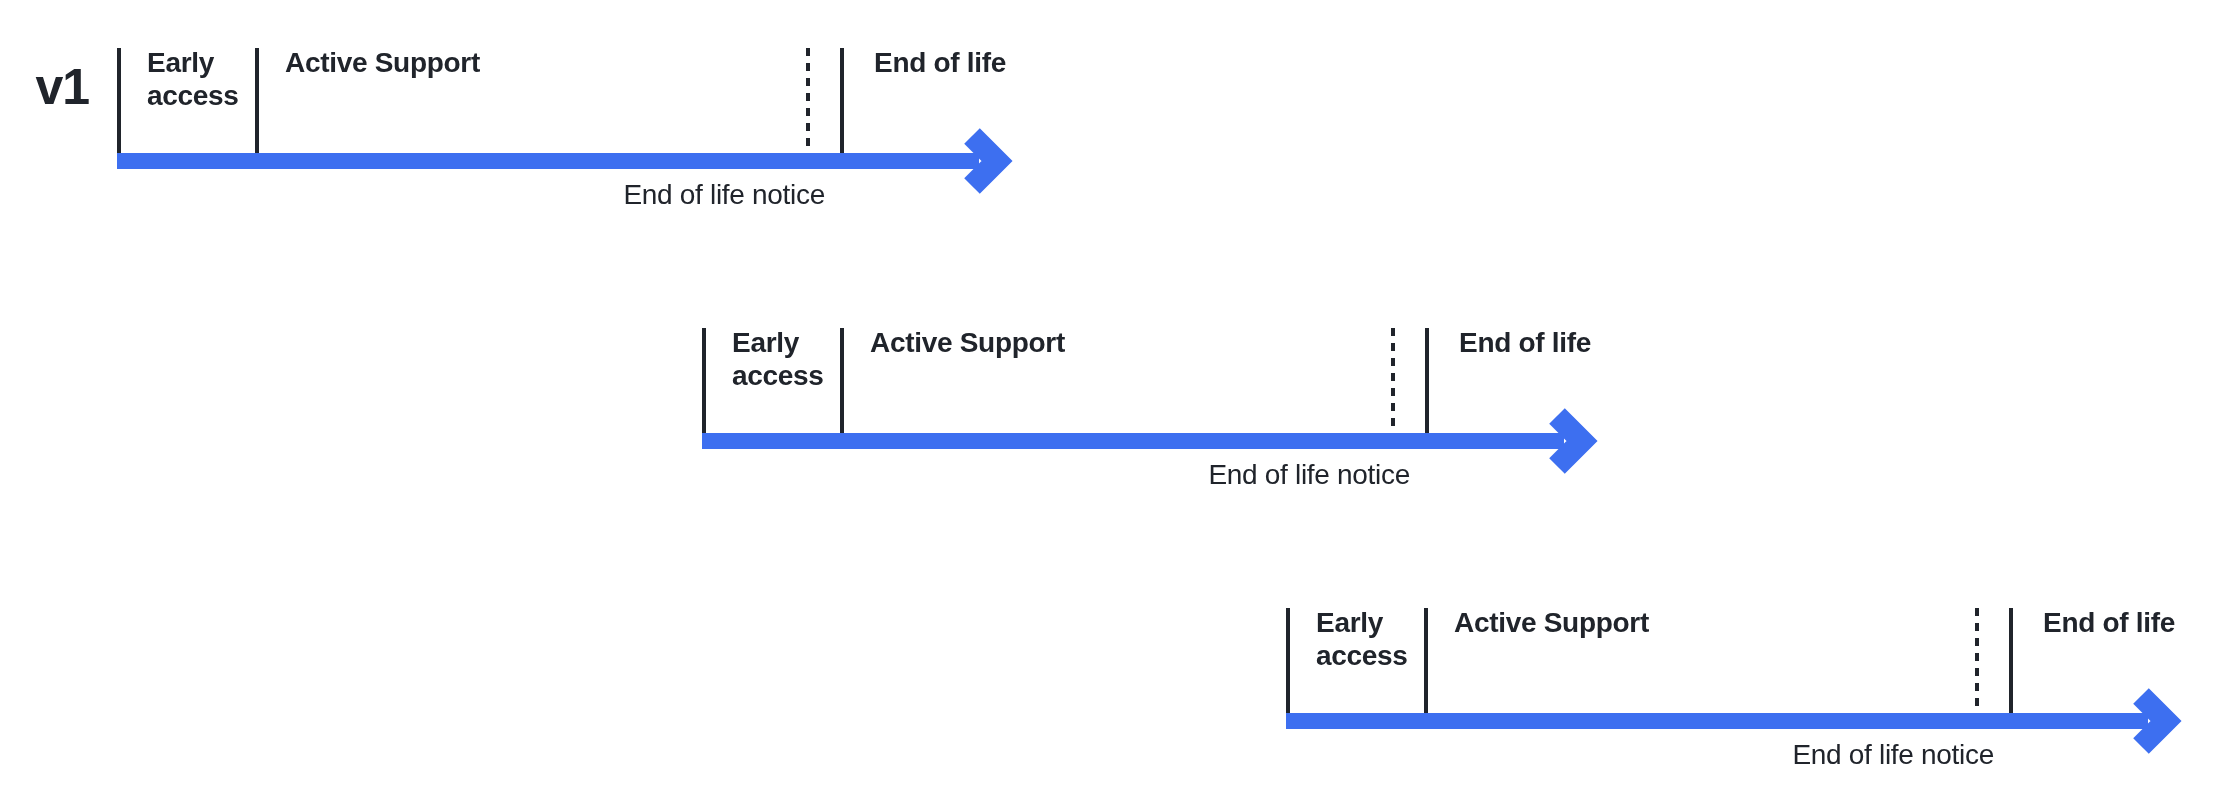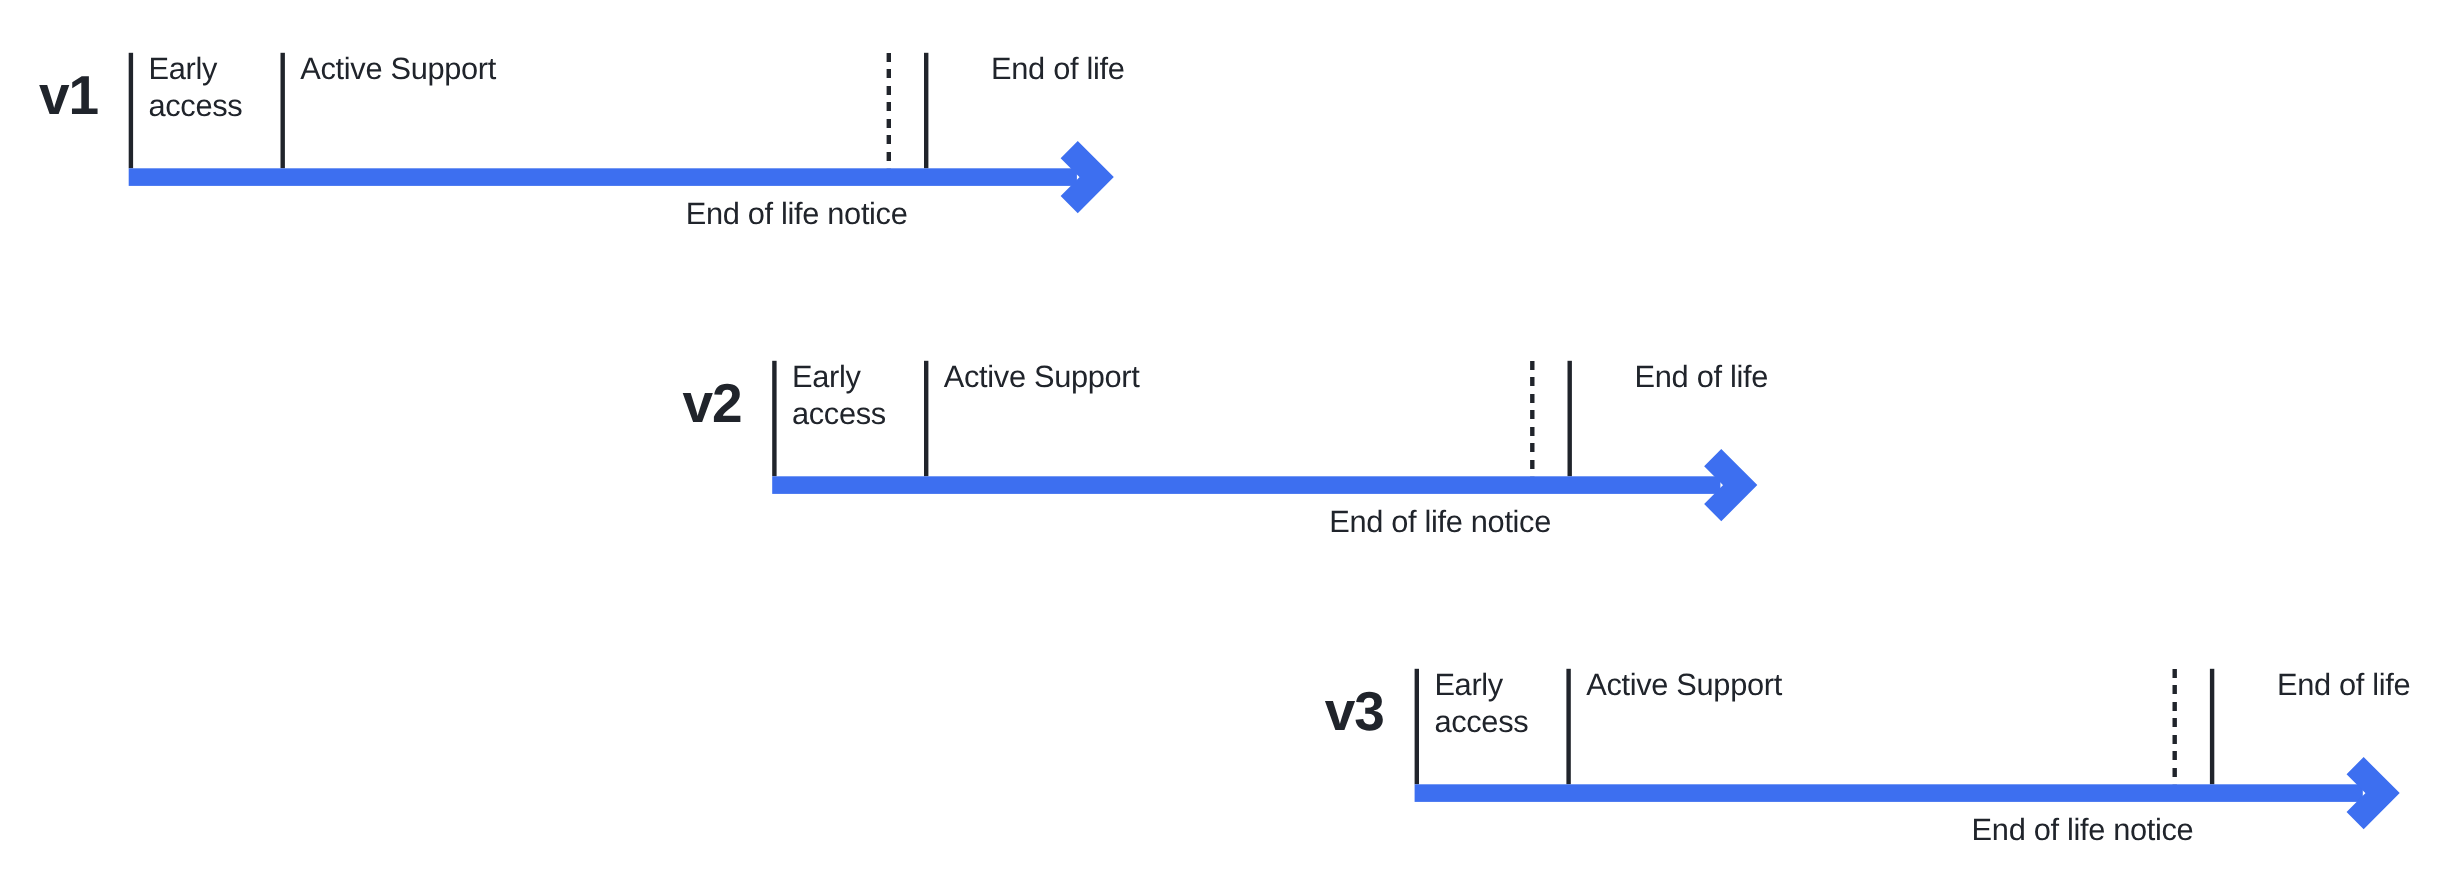--- a/index.html
+++ b/index.html
@@ -55,29 +55,30 @@
       to bottom,
       var(--ink) 0px, var(--ink) 8px,
       transparent 8px, transparent 15px
     );
   }
 
   .seg-label {
     position: absolute;
     top: -2px;
     font-size: 28px;
-    font-weight: 400;
+    font-weight: 700;
     line-height: 33px;
     letter-spacing: -0.3px;
     color: var(--ink);
     white-space: nowrap;
+    margin-left: 12px;
   }
   .seg-label.early  { left: 18px; width: 110px; white-space: normal; }
   .seg-label.active { left: 156px; text-align: right; }
-  .seg-label.eol    { left: 784px; }
+  .seg-label.eol    { left: 745px; }
 
   .bar {
     position: absolute;
     left: 0; top: 105px;
     width: 862px; height: 16px;
     background: var(--accent);
   }
   .head {
     position: absolute;
     left: 828px; top: 53px;
@@ -119,37 +120,35 @@
     <div class="tick tick-eol"></div>
     <div class="seg-label eol">End of life</div>
     <div class="bar"></div>
     <svg class="head" width="80" height="120" viewBox="0 0 80 120" aria-hidden="true">
       <polyline points="27,35 52,60 27,85"></polyline>
     </svg>
     <div class="notice">End of life notice</div>
   </div>
 
   <div class="row row-1">
-    <div class="vlabel">v2</div>
     <div class="tick tick-start"></div>
     <div class="seg-label early">Early access</div>
     <div class="tick tick-active"></div>
     <div class="seg-label active">Active Support</div>
     <div class="tick tick-dashed"></div>
     <div class="tick tick-eol"></div>
     <div class="seg-label eol">End of life</div>
     <div class="bar"></div>
     <svg class="head" width="80" height="120" viewBox="0 0 80 120" aria-hidden="true">
       <polyline points="27,35 52,60 27,85"></polyline>
     </svg>
     <div class="notice">End of life notice</div>
   </div>
 
   <div class="row row-2">
-    <div class="vlabel">v3</div>
     <div class="tick tick-start"></div>
     <div class="seg-label early">Early access</div>
     <div class="tick tick-active"></div>
     <div class="seg-label active">Active Support</div>
     <div class="tick tick-dashed"></div>
     <div class="tick tick-eol"></div>
     <div class="seg-label eol">End of life</div>
     <div class="bar"></div>
     <svg class="head" width="80" height="120" viewBox="0 0 80 120" aria-hidden="true">
       <polyline points="27,35 52,60 27,85"></polyline>

